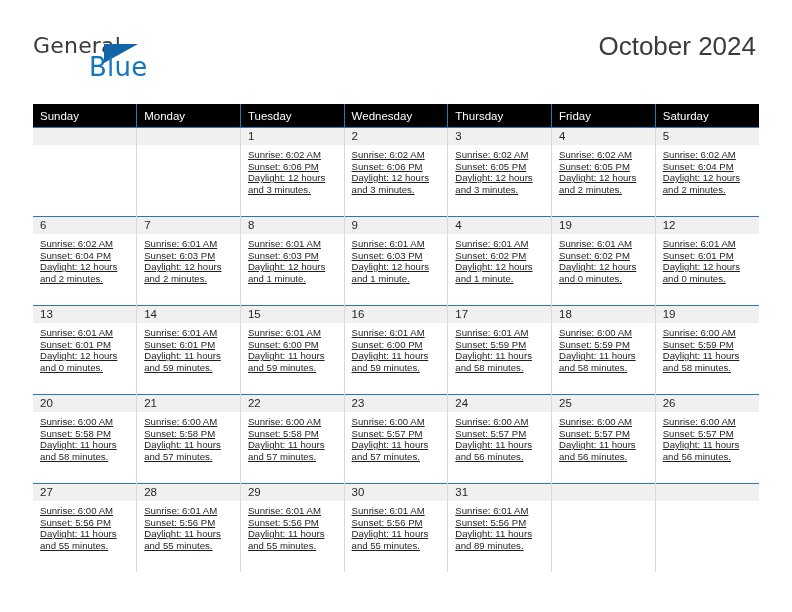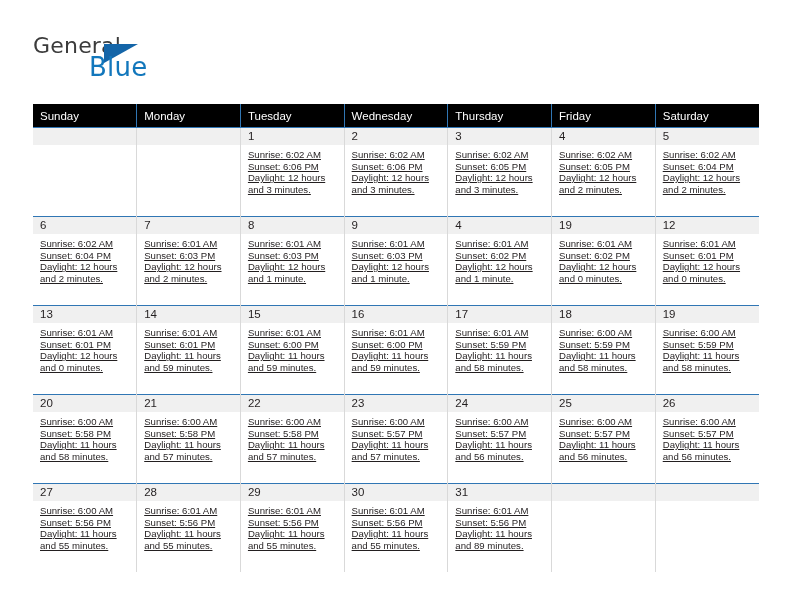--- a/index.html
+++ b/index.html
@@ -148,20 +148,21 @@
 
   <div class="top">
 
     <div class="logo">
       <span class="logo-general">General</span>
       <span class="logo-tri"></span>
       <span class="logo-blue">Blue</span>
     </div>
 
     <div class="title-block">
+      <div class="cal-title">October 2024</div>
     </div>
 
   </div>
 
   <table class="cal">
     <thead>
       <tr>
         <th>Sunday</th>
         <th>Monday</th>
         <th>Tuesday</th>

